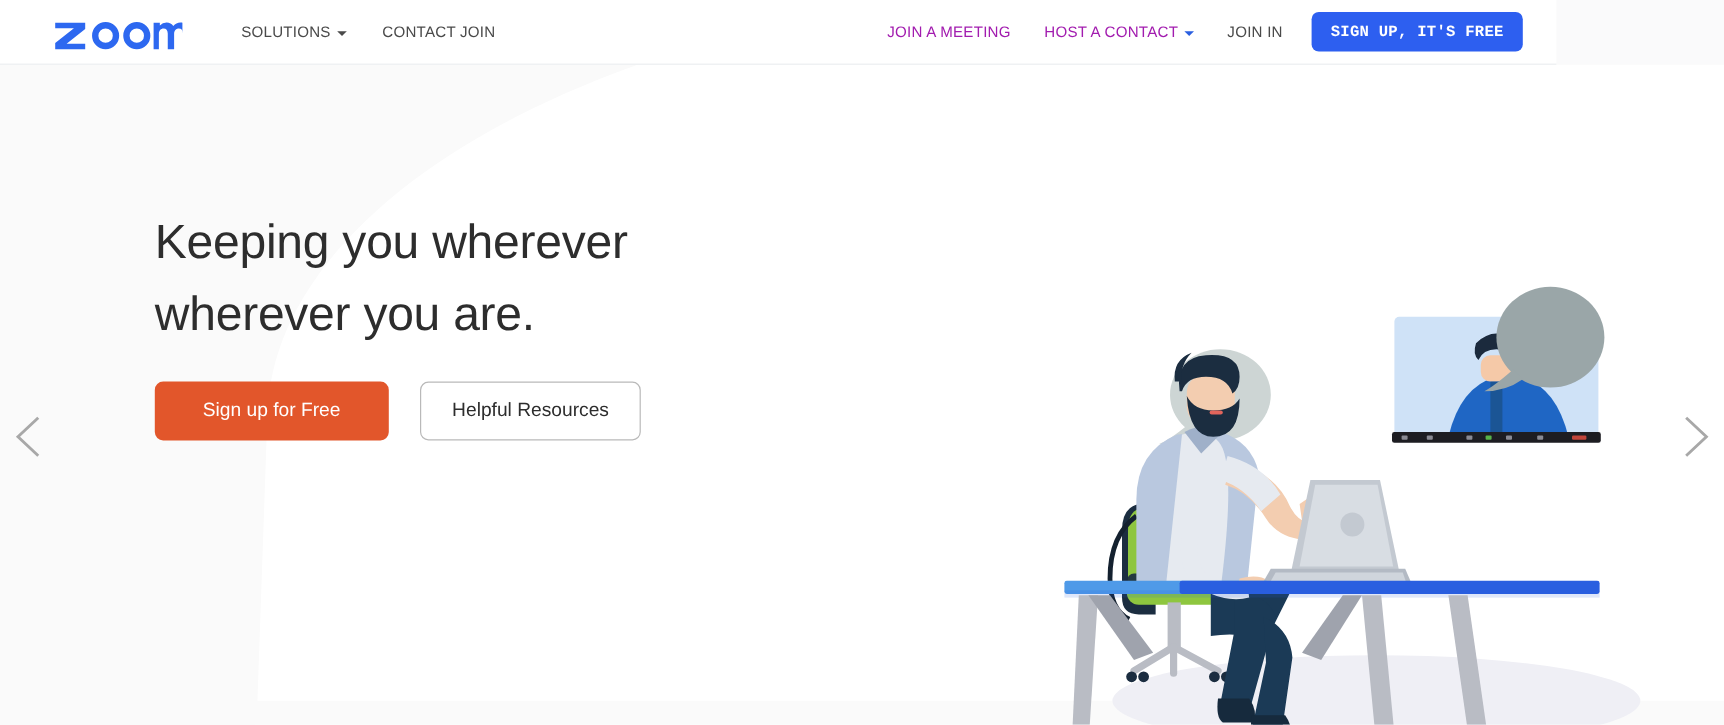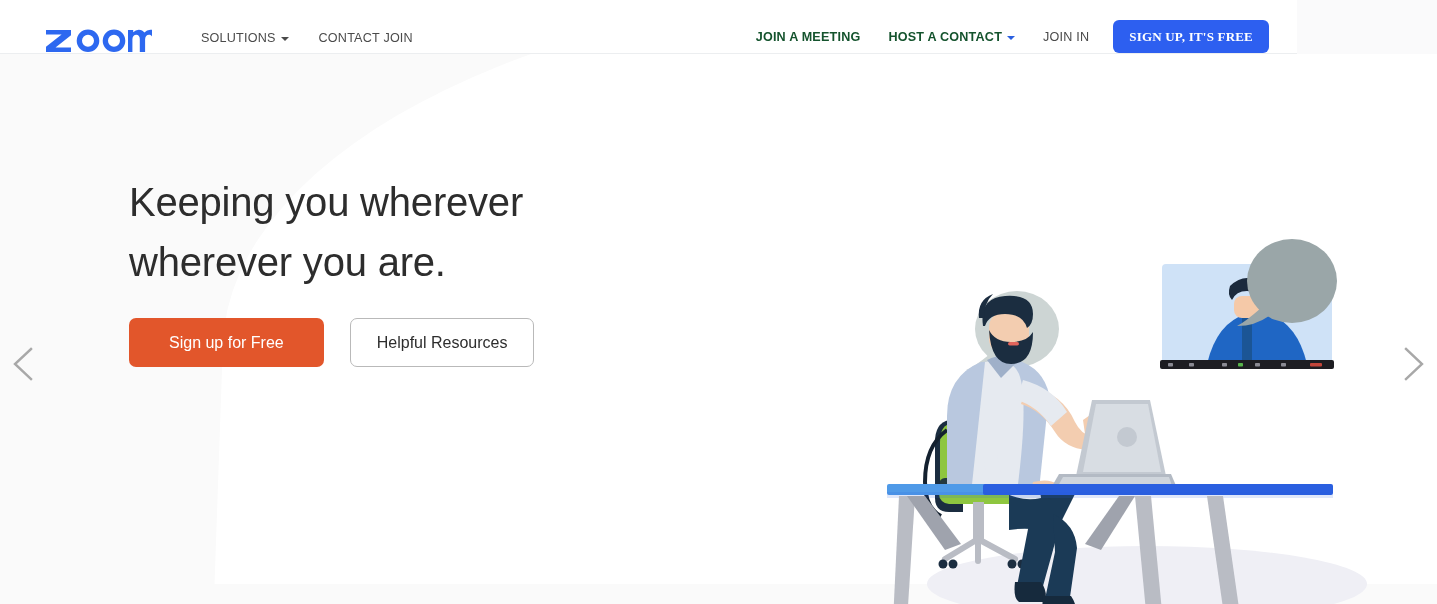--- a/index.html
+++ b/index.html
@@ -13,21 +13,21 @@
   }
 
   
   .navbar {
     position: relative;
     width: 1297px;
     height: 54px;
     background: #ffffff;
     border-bottom: 1px solid #eceef0;
     display: flex;
-    align-items: flex-end;
+    align-items: center;
     z-index: 40;
   }
   .nav-left {
     display: flex;
     align-items: center;
   }
   .logo {
     margin-left: 44px;
     margin-right: 34px;
     display: block;
@@ -59,39 +59,39 @@
     margin-top: 2px;
   }
   .nav-right {
     margin-left: auto;
     display: flex;
     align-items: center;
     margin-right: 28px;
     gap: 0px;
   }
   .nav-right .nav-link {
-    color: #14532d;
-    font-weight: 700;
+    color: #a21caf;
+    font-weight: 400;
     padding: 6px 14px;
   }
   .nav-right .caret { border-top-color: #2a5fe0; }
   .nav-right .nav-link.plain { color: #4a4a4a; font-weight: 400; }
   .signup-btn {
     background: #2D5FF0;
     color: #ffffff;
     border: none;
     border-radius: 6px;
     font-size: 13px;
     font-weight: 700;
     letter-spacing: 0.2px;
     padding: 0 16px;
     height: 33px;
     margin-left: 10px;
     cursor: pointer;
-    font-family: Liberation Serif, serif;
+    font-family: Liberation Mono, monospace;
     white-space: nowrap;
   }
 
   
   .hero {
     position: relative;
     width: 1437px;
     height: 550px;
     background: #fafafa;
     overflow: hidden;

